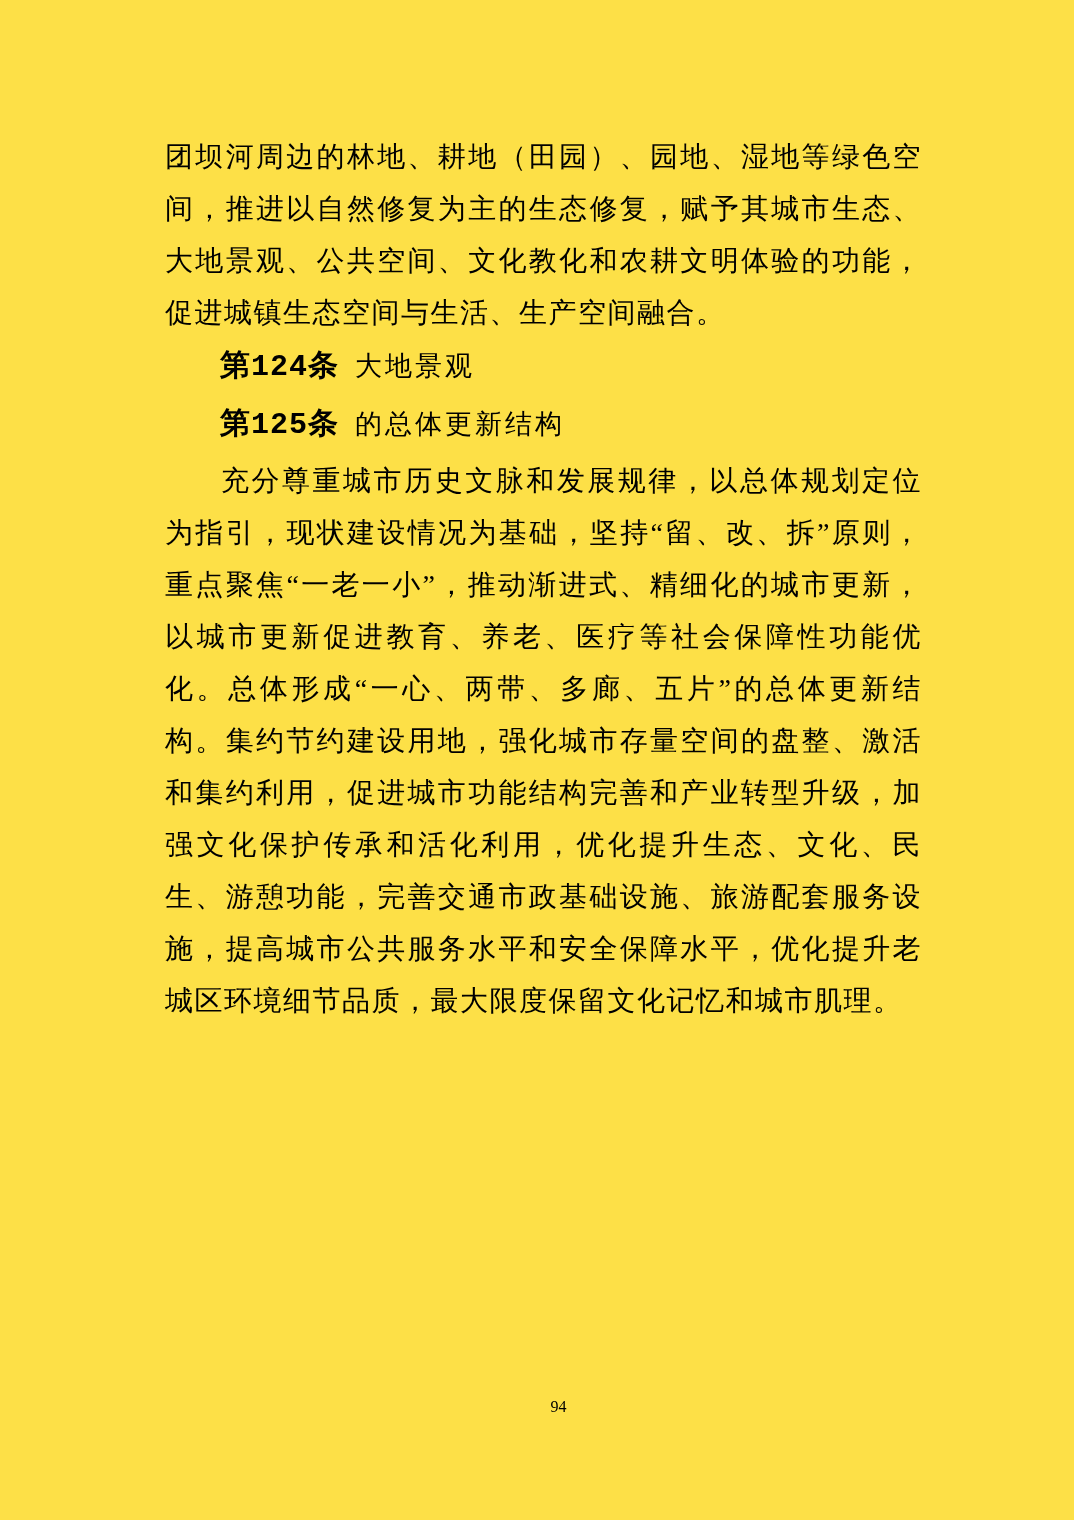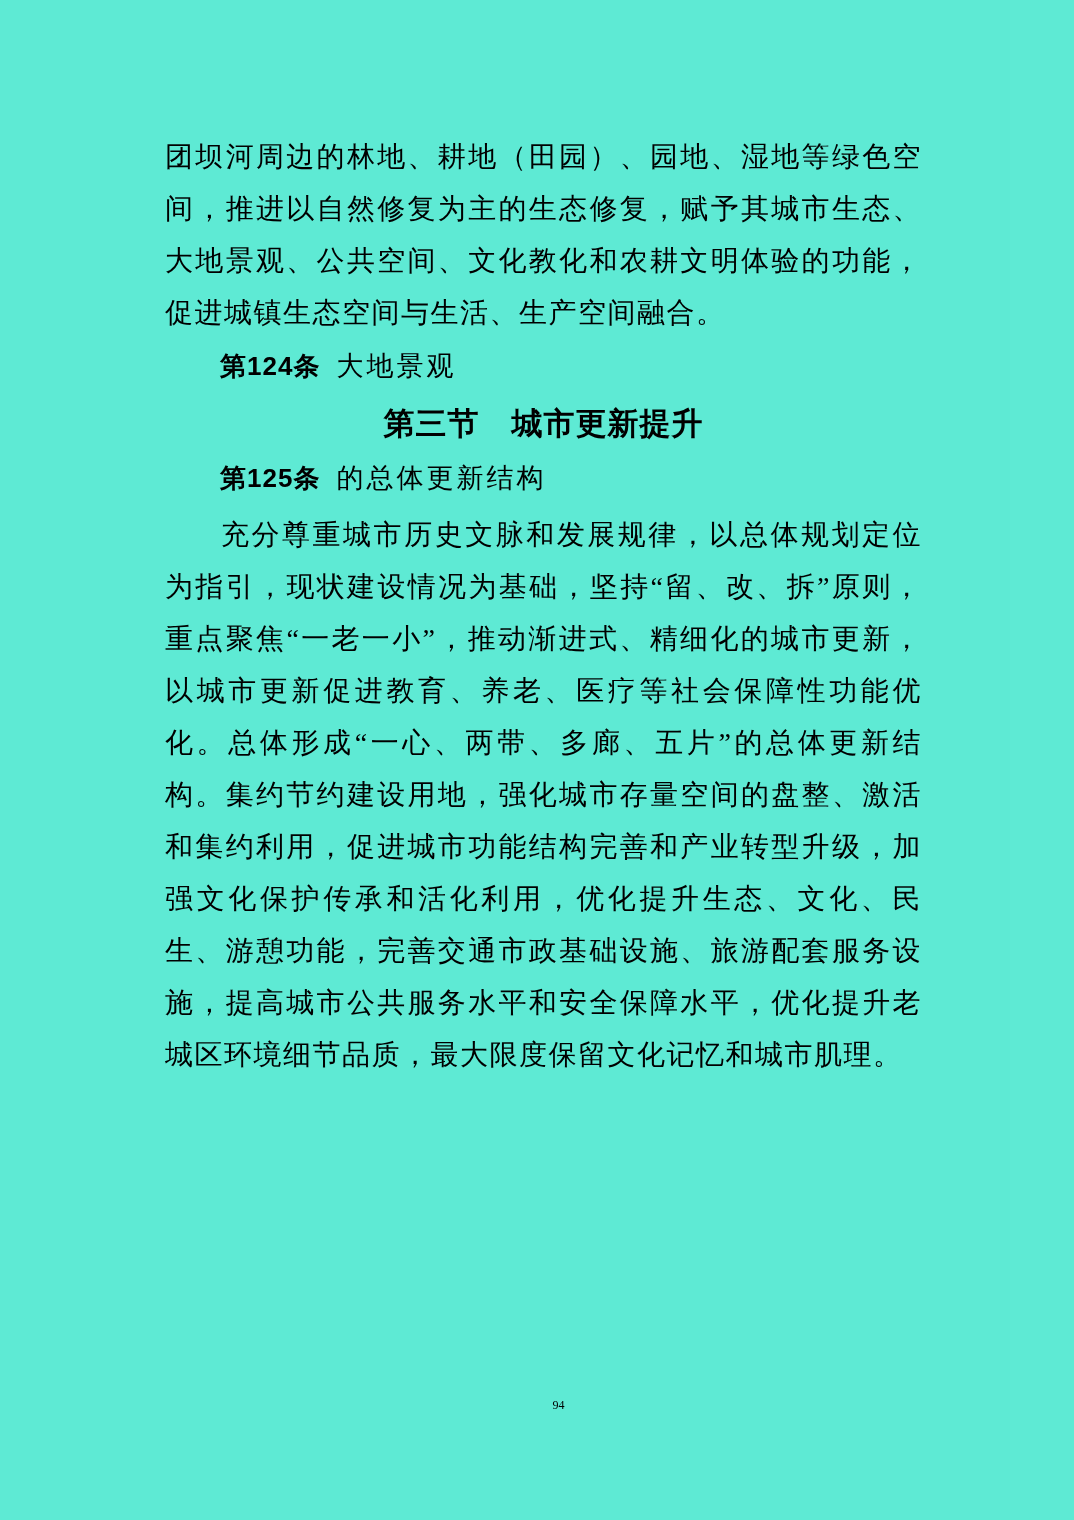--- a/index.html
+++ b/index.html
@@ -4,21 +4,21 @@
 <style>
   html, body {
     margin: 0;
     padding: 0;
     background: #ffffff;
   }
   .page {
     position: relative;
     width: 1074px;
     height: 1520px;
-    background: #5eead4;
+    background: #fde047;
     color: #000000;
     font-family: "Liberation Serif", "DejaVu Serif", serif;
     overflow: hidden;
   }
   .content {
     position: absolute;
     left: 165px;
     top: 131px;
     width: 757px;
   }
@@ -32,23 +32,23 @@
   }
   p.indented {
     text-indent: 2em;
   }
   .article-heading {
     padding-left: 55px;
     line-height: 54px;
     white-space: nowrap;
   }
   .article-num {
-    font-family: Liberation Sans, sans-serif;
+    font-family: Liberation Mono, monospace;
     font-weight: bold;
-    font-size: 26px;
+    font-size: 30px;
     letter-spacing: 1px;
   }
   .article-title {
     font-family: "Liberation Serif", "DejaVu Serif", serif;
     font-weight: normal;
     font-size: 27px;
     margin-left: 16px;
     letter-spacing: 3px;
   }
   .section-heading {
@@ -59,39 +59,38 @@
     line-height: 54px;
     text-align: center;
     letter-spacing: 1px;
   }
   .page-number {
     position: absolute;
     left: 0;
     right: 0;
     top: 1398px;
     text-align: center;
-    font-size: 12px;
+    font-size: 16px;
     font-family: "Liberation Serif", "DejaVu Serif", serif;
     padding-left: 43px;
   }
 </style>
 </head>
 <body>
 
 <div class="page">
   <div class="content">
 
     <p class="body-par">团坝河周边的林地、耕地（田园）、园地、湿地等绿色空间，推进以自然修复为主的生态修复，赋予其城市生态、大地景观、公共空间、文化教化和农耕文明体验的功能，促进城镇生态空间与生活、生产空间融合。</p>
 
     <div class="article-heading">
       <span class="article-num">第124条</span><span class="article-title">大地景观</span>
     </div>
 
 
-    <h2 class="section-heading">第三节　城市更新提升</h2>
 
     <div class="article-heading">
       <span class="article-num">第125条</span><span class="article-title">的总体更新结构</span>
     </div>
 
     <p class="body-par indented">充分尊重城市历史文脉和发展规律，以总体规划定位为指引，现状建设情况为基础，坚持“留、改、拆”原则，重点聚焦“一老一小”，推动渐进式、精细化的城市更新，以城市更新促进教育、养老、医疗等社会保障性功能优化。总体形成“一心、两带、多廊、五片”的总体更新结构。集约节约建设用地，强化城市存量空间的盘整、激活和集约利用，促进城市功能结构完善和产业转型升级，加强文化保护传承和活化利用，优化提升生态、文化、民生、游憩功能，完善交通市政基础设施、旅游配套服务设施，提高城市公共服务水平和安全保障水平，优化提升老城区环境细节品质，最大限度保留文化记忆和城市肌理。</p>
 
   </div>
 
   <div class="page-number">94</div>

